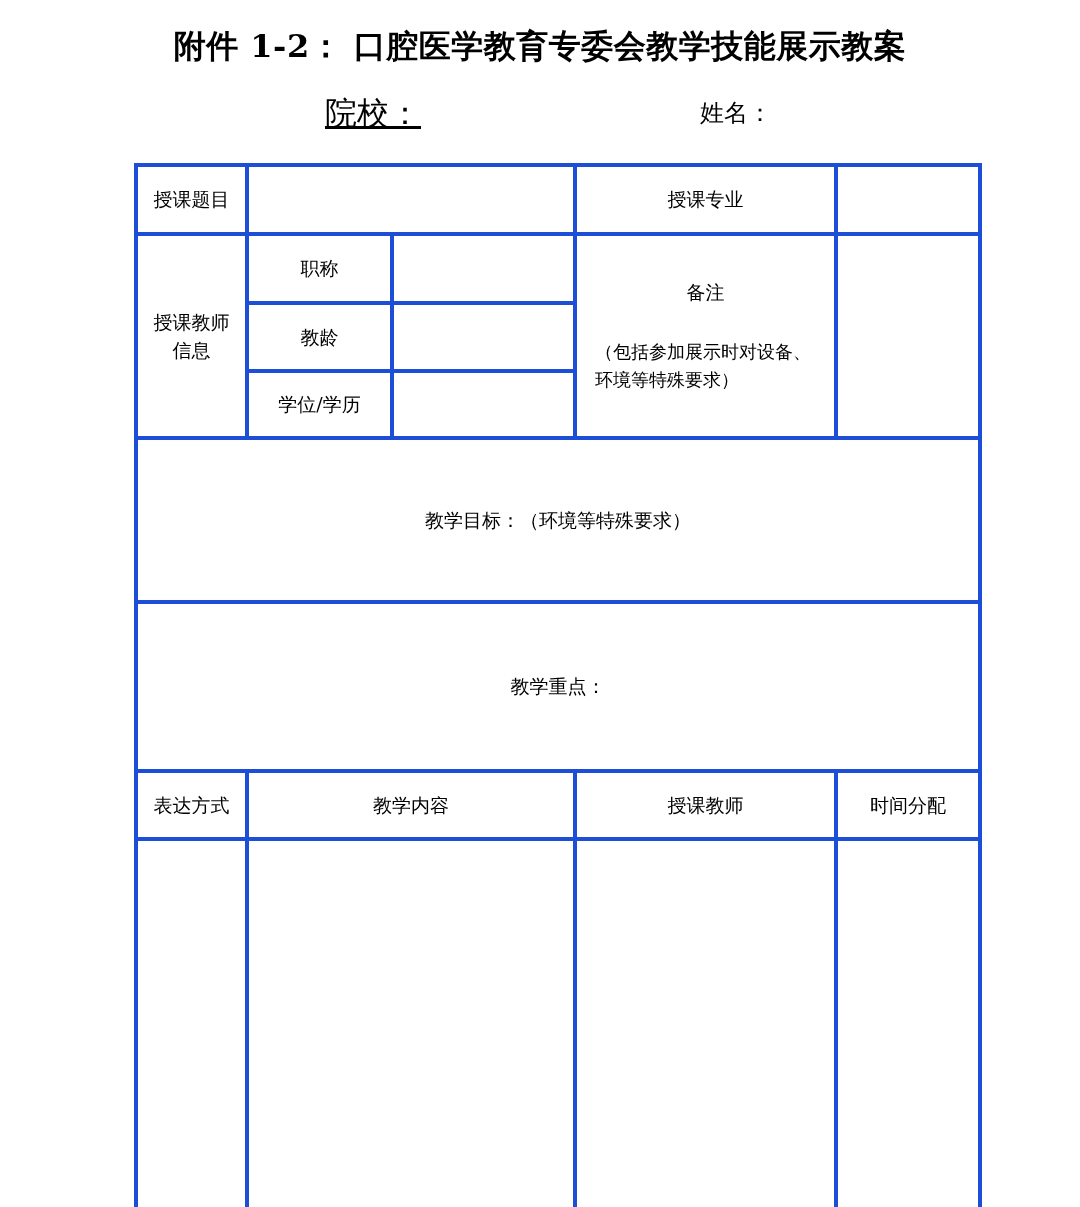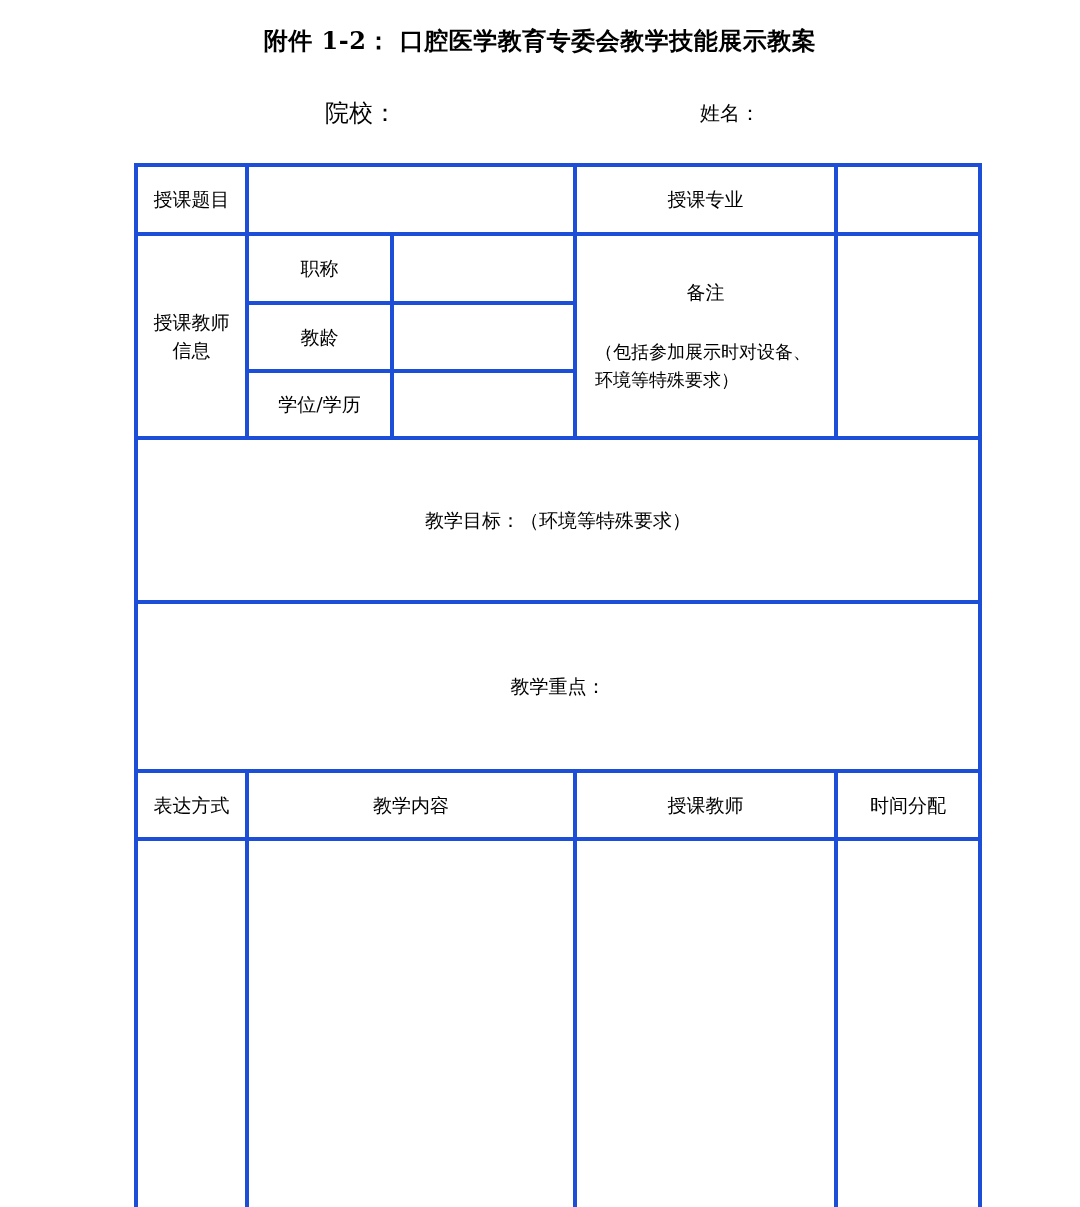--- a/index.html
+++ b/index.html
@@ -22,46 +22,47 @@
     background: #ffffff;
   }
 
   
   .doc-title {
     position: absolute;
     top: 26px;
     left: 0;
     width: 1080px;
     text-align: center;
-    font-size: 24px;
+    font-size: 32px;
     font-weight: bold;
     letter-spacing: 0.5px;
     line-height: 1.25;
     white-space: nowrap;
   }
 
   .subtitle-row {
     position: absolute;
     top: 94px;
     left: 0;
     width: 1080px;
     height: 40px;
   }
   .subtitle-school {
     position: absolute;
     left: 325px;
     top: 0;
-    font-size: 24px;
+    font-size: 32px;
     line-height: 38px;
+    text-decoration: underline;
   }
   .subtitle-name {
     position: absolute;
     left: 700px;
     top: 0;
-    font-size: 20px;
+    font-size: 24px;
     line-height: 38px;
   }
 
   
   .form-table {
     position: absolute;
     left: 134px;
     top: 163px;
     width: 844px;
     height: 1015px;

